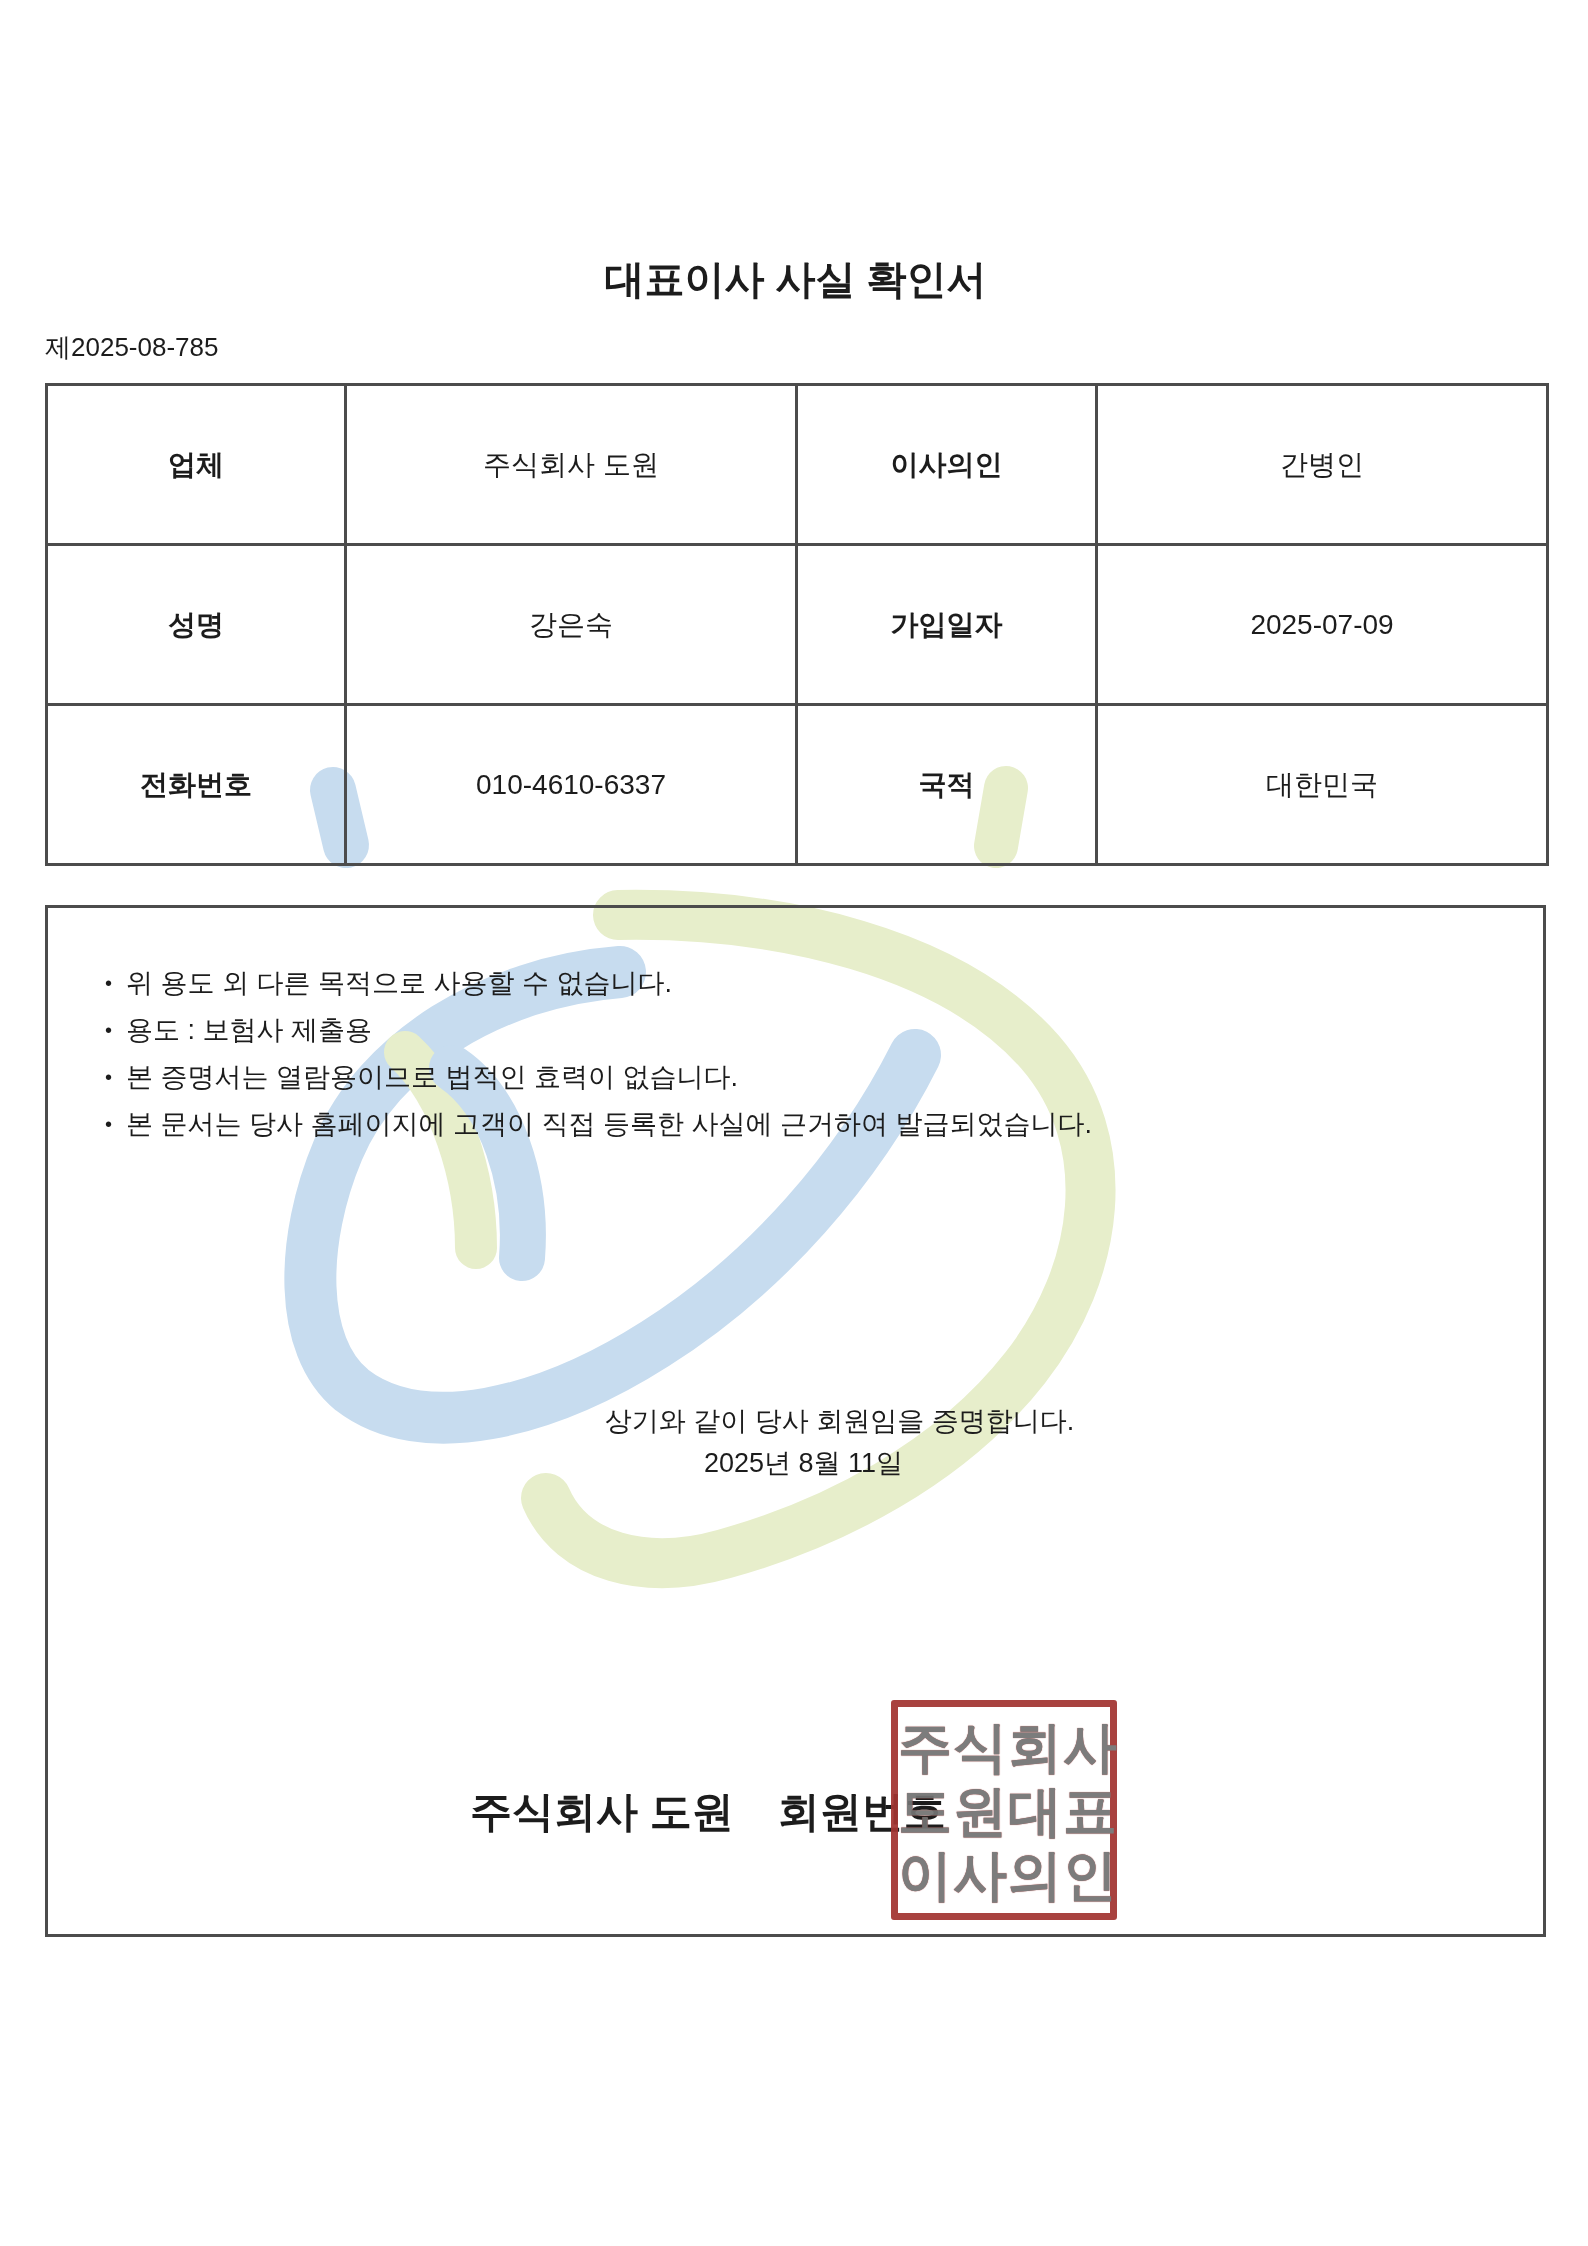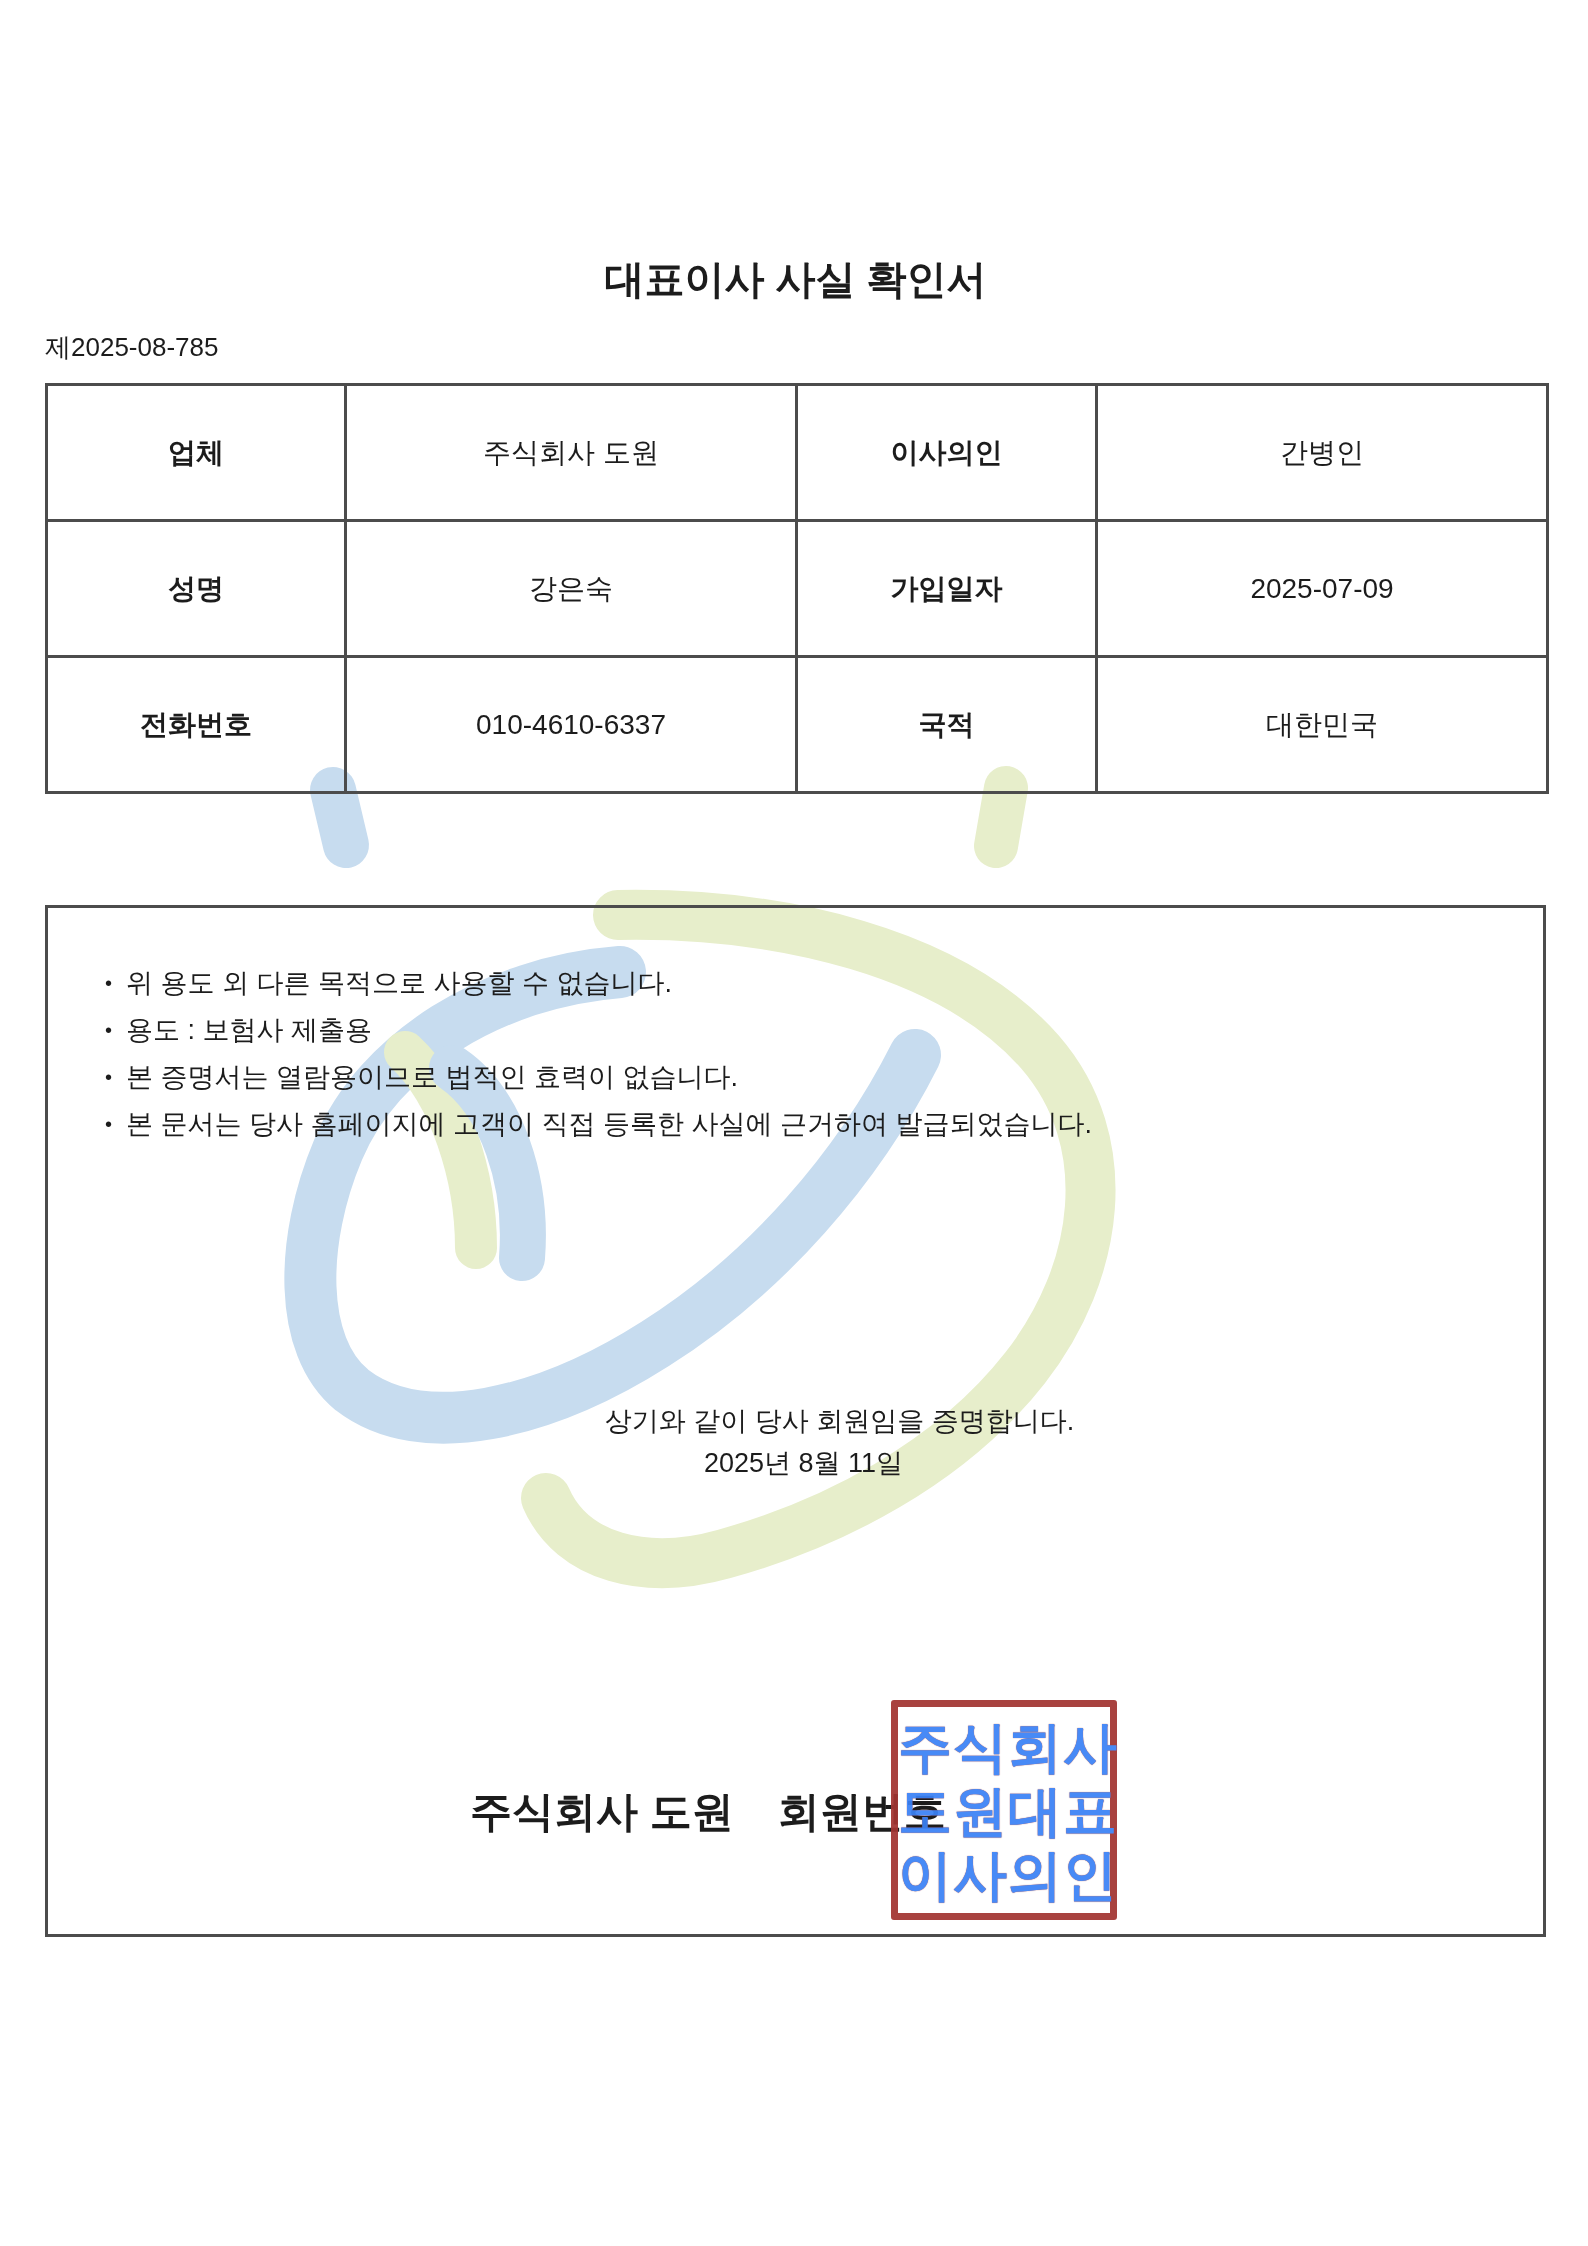--- a/index.html
+++ b/index.html
@@ -51,21 +51,21 @@
     table-layout: fixed;
     z-index: 2;
     background: transparent;
   }
   table.info td {
     border: 3px solid #4c4c4c;
     height: 125px;
     text-align: center;
     vertical-align: middle;
     font-size: 28px;
-    padding: 4px;
+    padding: 16px;
     background: transparent;
   }
   table.info td.lbl { font-weight: 700; }
   col.c-lbl1 { width: 299px; }
   col.c-val1 { width: 451px; }
   col.c-lbl2 { width: 300px; }
   col.c-val2 { width: 451px; }
 
   
   .notes-box {
@@ -114,21 +114,21 @@
 
   
   .seal {
     position: absolute;
     left: 843px; top: 792px;
     width: 212px; height: 198px;
     border: 7px solid #a23431;
     border-radius: 3px;
     padding-top: 8px;
     text-align: center;
-    color: #3b82f6;
+    color: #737373;
     opacity: 0.93;
     z-index: 3;
   }
   .seal .seal-row {
     font-size: 54px;
     font-weight: 800;
     line-height: 64px;
     letter-spacing: 1px;
     transform: scaleY(1.02);
     text-shadow: 0 0 1px #a23431;

